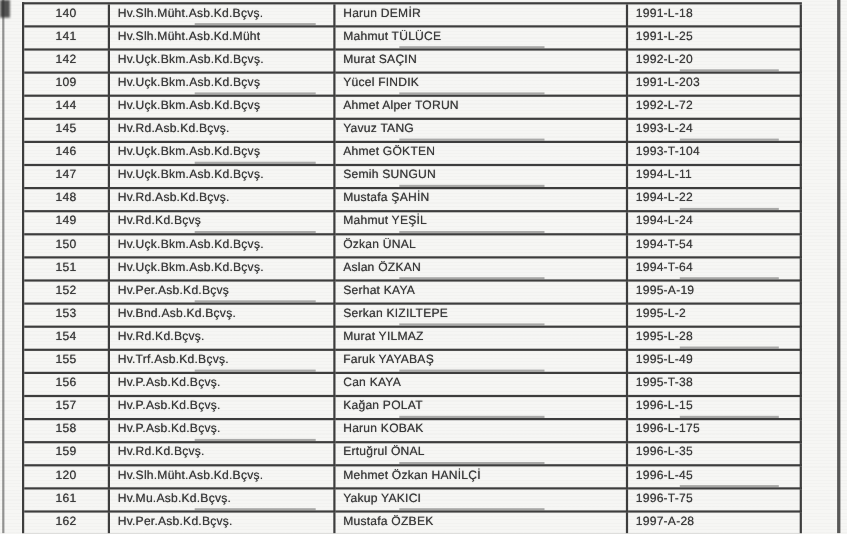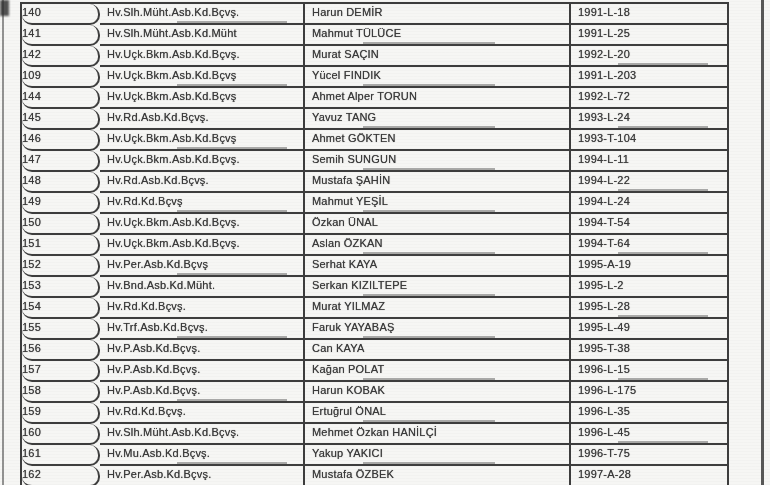--- a/index.html
+++ b/index.html
@@ -49,21 +49,21 @@
     border-right:2px solid var(--line);
     border-bottom:2px solid var(--line);
     font-size:11px;
     line-height:17px;
     color:var(--ink);
     letter-spacing:.2px;
     white-space:nowrap;
     overflow:hidden;
     text-shadow:0 0 .7px rgba(60,60,60,.85);
   }
-  .c-no{text-align:left;border-radius:10px;}
+  .c-no{text-align:center;}
   .c-rank,.c-name,.c-code{padding-left:7px;}
   
   .row:nth-child(2n) .c-name::after,
   .row:nth-child(3n) .c-code::after,
   .row:nth-child(3n+1) .c-rank::after{
     content:"";position:absolute;bottom:0;height:2px;
     background:rgba(55,55,55,.4);filter:blur(.6px);
   }
   .row:nth-child(2n) .c-name::after{left:22%;right:28%;}
   .row:nth-child(3n) .c-code::after{left:30%;right:12%;}
@@ -151,21 +151,21 @@
       <div class="cell c-code">1994-T-64</div>
     </div>
       <div class="row">
       <div class="cell c-no">152</div>
       <div class="cell c-rank">Hv.Per.Asb.Kd.Bçvş</div>
       <div class="cell c-name">Serhat KAYA</div>
       <div class="cell c-code">1995-A-19</div>
     </div>
       <div class="row">
       <div class="cell c-no">153</div>
-      <div class="cell c-rank">Hv.Bnd.Asb.Kd.Müht.</div>
+      <div class="cell c-rank">Hv.Bnd.Asb.Kd.Bçvş.</div>
       <div class="cell c-name">Serkan KIZILTEPE</div>
       <div class="cell c-code">1995-L-2</div>
     </div>
       <div class="row">
       <div class="cell c-no">154</div>
       <div class="cell c-rank">Hv.Rd.Kd.Bçvş.</div>
       <div class="cell c-name">Murat YILMAZ</div>
       <div class="cell c-code">1995-L-28</div>
     </div>
       <div class="row">
@@ -192,21 +192,21 @@
       <div class="cell c-name">Harun KOBAK</div>
       <div class="cell c-code">1996-L-175</div>
     </div>
       <div class="row">
       <div class="cell c-no">159</div>
       <div class="cell c-rank">Hv.Rd.Kd.Bçvş.</div>
       <div class="cell c-name">Ertuğrul ÖNAL</div>
       <div class="cell c-code">1996-L-35</div>
     </div>
       <div class="row">
-      <div class="cell c-no">160</div>
+      <div class="cell c-no">120</div>
       <div class="cell c-rank">Hv.Slh.Müht.Asb.Kd.Bçvş.</div>
       <div class="cell c-name">Mehmet Özkan HANİLÇİ</div>
       <div class="cell c-code">1996-L-45</div>
     </div>
       <div class="row">
       <div class="cell c-no">161</div>
       <div class="cell c-rank">Hv.Mu.Asb.Kd.Bçvş.</div>
       <div class="cell c-name">Yakup YAKICI</div>
       <div class="cell c-code">1996-T-75</div>
     </div>

